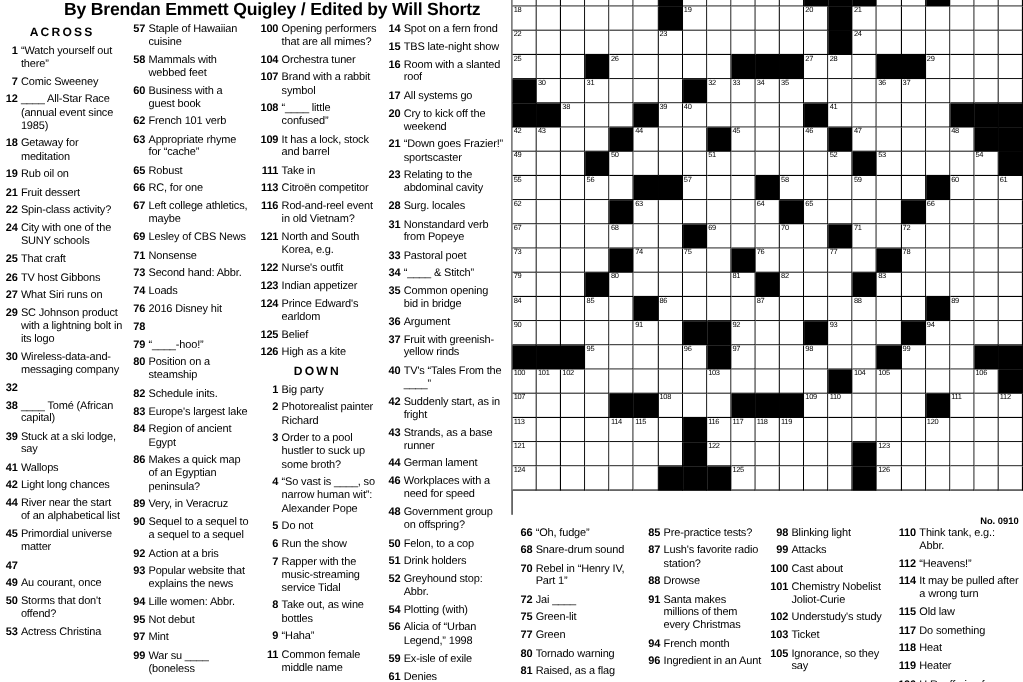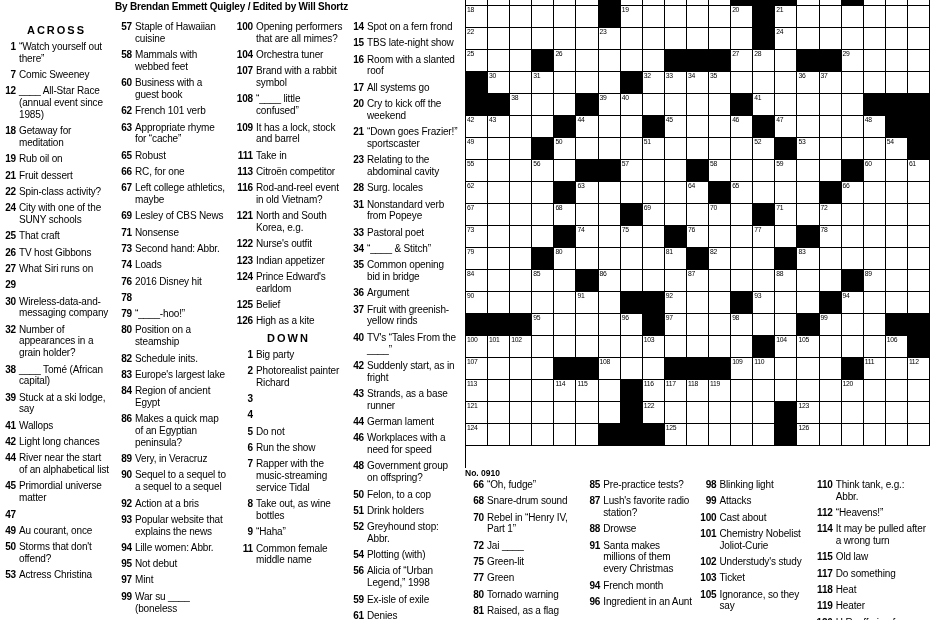--- a/index.html
+++ b/index.html
@@ -1,22 +1,22 @@
 <!DOCTYPE html>
 <html><head>
 <meta charset="utf-8">
 <style>
   html,body{margin:0;padding:0;}
   body{
     width:930px;height:620px;overflow:hidden;position:relative;background:#fff;color:#000;
     font-family:"Liberation Sans","DejaVu Sans",sans-serif;
   }
   .byline{
-    position:absolute;top:1px;left:0;width:463px;text-align:center;
-    font-weight:bold;font-size:10px;letter-spacing:-0.2px;white-space:nowrap;
+    position:absolute;top:1px;left:16px;width:463px;text-align:center;
+    font-weight:bold;font-size:16px;letter-spacing:-0.2px;white-space:nowrap;
   }
   
   .clue-area{
     position:absolute;left:0;top:21px;width:464px;height:599px;display:flex;overflow:hidden;
   }
   .ccol{width:25%;padding:0 5px 0 2px;box-sizing:border-box;overflow:hidden;}
   .hdr{font-weight:bold;text-align:center;font-size:11px;letter-spacing:2px;margin:3px 0 5px 0;}
   .clue{display:flex;margin-bottom:4.5px;font-size:10px;line-height:11.8px;letter-spacing:-0.15px;}
   .clue .n{font-weight:bold;flex:none;width:14px;text-align:right;padding-right:3px;}
   .g20 .clue .n{width:19px;}
@@ -26,21 +26,21 @@
     position:absolute;left:465px;top:0;width:464px;height:468px;
     display:grid;grid-template-columns:repeat(21,1fr);grid-template-rows:6px repeat(21,22px);
     border-left:1px solid #000;background:#fff;
   }
   .cell{position:relative;border-right:1px solid #000;border-bottom:1px solid #000;background:#fff;}
   .cell.blk{background:#000;}
   .cell .num{
     position:absolute;top:0px;left:1px;font-size:6.8px;line-height:7.5px;letter-spacing:-0.3px;
   }
   
-  .pnum{position:absolute;left:465px;top:468px;width:461px;font-size:8.5px;font-weight:bold;}
+  .pnum{position:absolute;left:465px;top:468px;width:461px;text-align:right;font-size:8.5px;font-weight:bold;}
   .bottom-clues{
     position:absolute;left:465px;top:479px;width:465px;height:141px;display:flex;overflow:hidden;
   }
   .bcol{width:25%;padding:0 4px 0 0;box-sizing:border-box;overflow:hidden;}
 </style>
 </head>
 <body>
 
 <div class="byline">By Brendan Emmett Quigley / Edited by Will Shortz</div>
 
@@ -86,28 +86,28 @@
       <div class="clue">
         <span class="n">26</span>
         <span class="t">TV host Gibbons</span>
       </div>
       <div class="clue">
         <span class="n">27</span>
         <span class="t">What Siri runs on</span>
       </div>
       <div class="clue">
         <span class="n">29</span>
+        <span class="t">SC Johnson product with a lightning bolt in its logo</span>
       </div>
       <div class="clue">
         <span class="n">30</span>
         <span class="t">Wireless-data-and-messaging company</span>
       </div>
       <div class="clue">
         <span class="n">32</span>
-        <span class="t">Number of appearances in a grain holder?</span>
       </div>
       <div class="clue">
         <span class="n">38</span>
         <span class="t">____ Tomé (African capital)</span>
       </div>
       <div class="clue">
         <span class="n">39</span>
         <span class="t">Stuck at a ski lodge, say</span>
       </div>
       <div class="clue">
@@ -316,23 +316,25 @@
       <div class="clue">
         <span class="n">1</span>
         <span class="t">Big party</span>
       </div>
       <div class="clue">
         <span class="n">2</span>
         <span class="t">Photorealist painter Richard</span>
       </div>
       <div class="clue">
         <span class="n">3</span>
+        <span class="t">Order to a pool hustler to suck up some broth?</span>
       </div>
       <div class="clue">
         <span class="n">4</span>
+        <span class="t">“So vast is ____, so narrow human wit”: Alexander Pope</span>
       </div>
       <div class="clue">
         <span class="n">5</span>
         <span class="t">Do not</span>
       </div>
       <div class="clue">
         <span class="n">6</span>
         <span class="t">Run the show</span>
       </div>
       <div class="clue">

